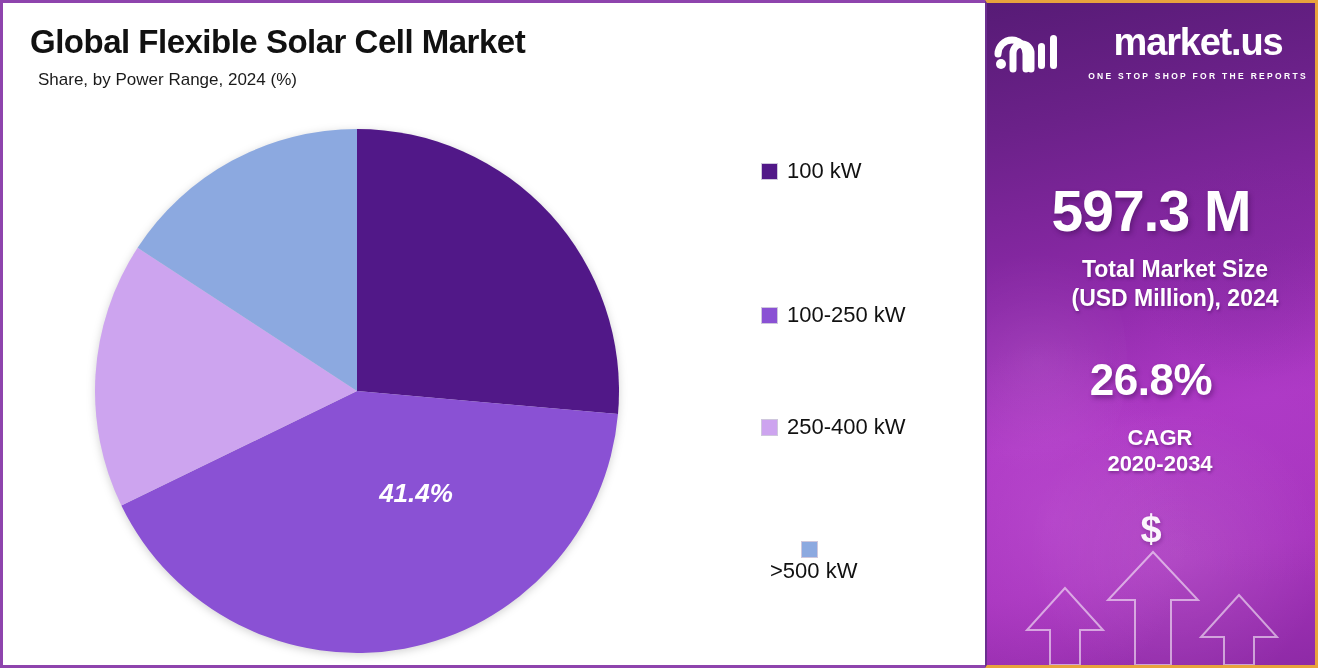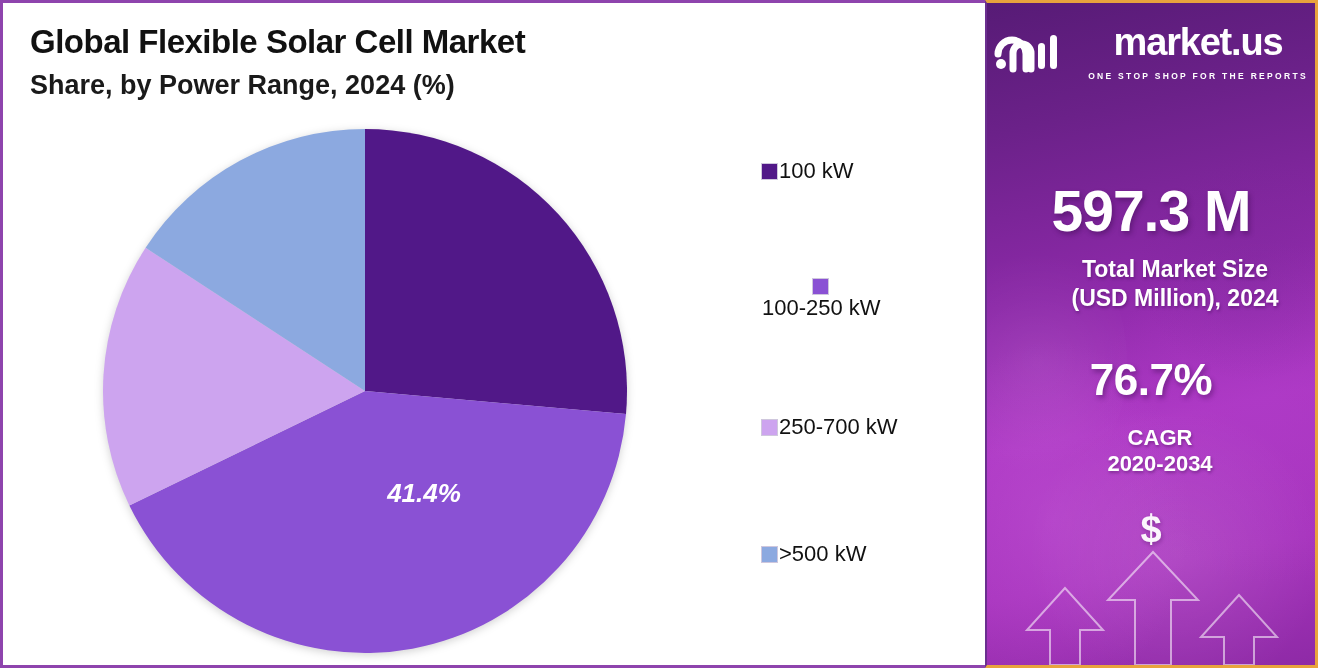--- a/index.html
+++ b/index.html
@@ -12,42 +12,42 @@
   .chart-panel {
     position:relative; width:985px; height:668px; background:#ffffff;
     border:3px solid #8e44ad; border-right:none;
   }
   .titles { position:absolute; left:27px; top:20px; }
   .chart-title {
     font-size:33px; font-weight:bold; color:#111111; letter-spacing:-0.5px;
     white-space:nowrap; line-height:1.15;
   }
   .chart-subtitle {
-    font-size:27px; font-weight:700; color:#1a1a1a; margin-top:9px;
-    letter-spacing:0px; white-space:nowrap;
+    font-size:17px; font-weight:400; color:#1a1a1a; margin-top:9px;
+    letter-spacing:0px; white-space:nowrap;margin-left:8px;
   }
 
-  .pie-wrap { position:absolute; left:97px; top:123px; width:531px; height:531px; }
+  .pie-wrap { position:absolute; left:89px; top:123px; width:531px; height:531px; }
   .pie-svg { display:block; width:531px; height:531px; filter:drop-shadow(0 2px 4px rgba(0,0,0,0.18)); }
   .slice-label {
     font-family:"Liberation Sans", sans-serif;
     font-size:26px; font-weight:bold; font-style:italic; fill:#ffffff;
     paint-order:stroke;
   }
 
   
   .legend { position:absolute; left:758px; top:155px; width:215px; height:420px; }
   .legend-item { display:flex; align-items:center; position:absolute; left:0; }
   .legend-item:nth-child(1){ top:0px; }
-  .legend-item:nth-child(2){ top:120px;flex-direction:column; }
+  .legend-item:nth-child(2){ top:144px; }
   .legend-item:nth-child(3){ top:256px; }
-  .legend-item:nth-child(4){ top:383px; }
+  .legend-item:nth-child(4){ top:383px;flex-direction:column; }
   .swatch { width:17px; height:17px; border:1px solid #cfc7dd; flex:0 0 auto; }
   .legend-label {
-    margin-left:1px; font-size:22px; color:#111111; white-space:nowrap; letter-spacing:0px;
+    margin-left:9px; font-size:22px; color:#111111; white-space:nowrap; letter-spacing:0px;
   }
 
   
   .stats-panel {
     position:relative; width:333px; height:668px; overflow:hidden;
     border:3px solid #e8a33d; border-left:2px solid #6b2f8f;
     background:
       radial-gradient(ellipse 70% 45% at 20% 78%, rgba(190,80,210,0.55) 0%, rgba(190,80,210,0) 60%),
       radial-gradient(ellipse 80% 40% at 85% 62%, rgba(175,60,200,0.45) 0%, rgba(175,60,200,0) 65%),
       linear-gradient(168deg, #571b76 0%, #6b2189 18%, #8c29a8 42%, #ad38c4 62%, #a734bd 82%, #8e2aa6 100%);
@@ -114,21 +114,21 @@
       <div class="legend-item">
         <span class="swatch" style="background: rgb(81, 24, 136);"></span>
         <span class="legend-label">100 kW</span>
       </div>
       <div class="legend-item">
         <span class="swatch" style="background: rgb(138, 81, 212);"></span>
         <span class="legend-label">100-250 kW</span>
       </div>
       <div class="legend-item">
         <span class="swatch" style="background: rgb(205, 164, 239);"></span>
-        <span class="legend-label">250-700 kW</span>
+        <span class="legend-label">250-400 kW</span>
       </div>
       <div class="legend-item">
         <span class="swatch" style="background: rgb(140, 169, 224);"></span>
         <span class="legend-label">&gt;500 kW</span>
       </div>
     </div>
   </div>
 
   <div class="stats-panel">
     <div class="bg-blob blob-a"></div>
@@ -148,21 +148,21 @@
         <span class="logo-tag">ONE STOP SHOP FOR THE REPORTS</span>
       </span>
     </div>
 
     <div class="stat-block big-value">597.3 M</div>
     <div class="stat-block value-caption">
       <div>Total Market Size</div>
       <div>(USD Million), 2024</div>
     </div>
 
-    <div class="stat-block cagr-value">76.7%</div>
+    <div class="stat-block cagr-value">26.8%</div>
     <div class="stat-block cagr-caption">
       <div>CAGR</div>
       <div>2020-2034</div>
     </div>
 
     <div class="arrows">
       <div class="dollar-sign">$</div>
       <svg viewBox="0 0 333 175" width="333" height="175">
         <g fill="none" stroke="#ffffff" stroke-width="2" opacity="0.55">
           <path d="M166 62 L121 110 L148 110 L148 175 L184 175 L184 110 L211 110 Z"></path>

